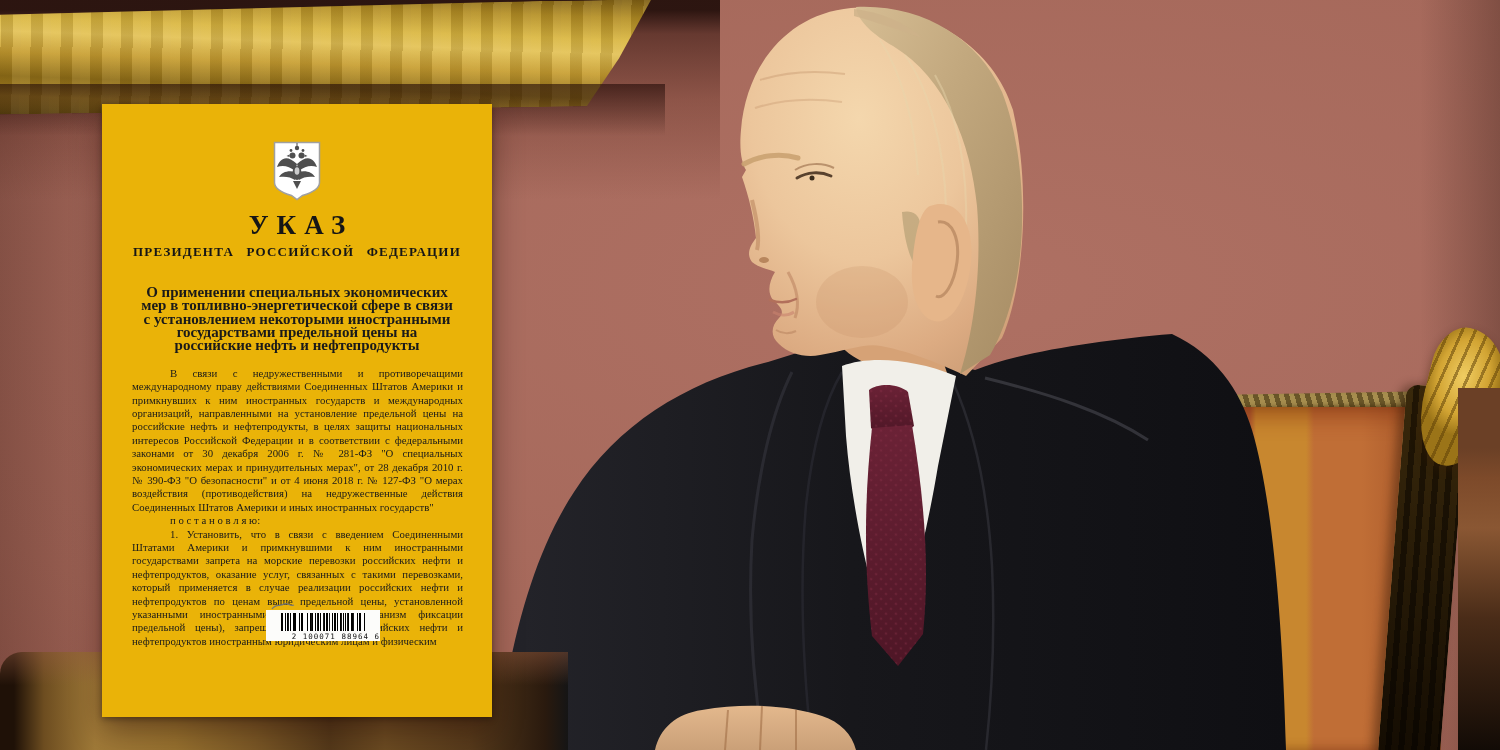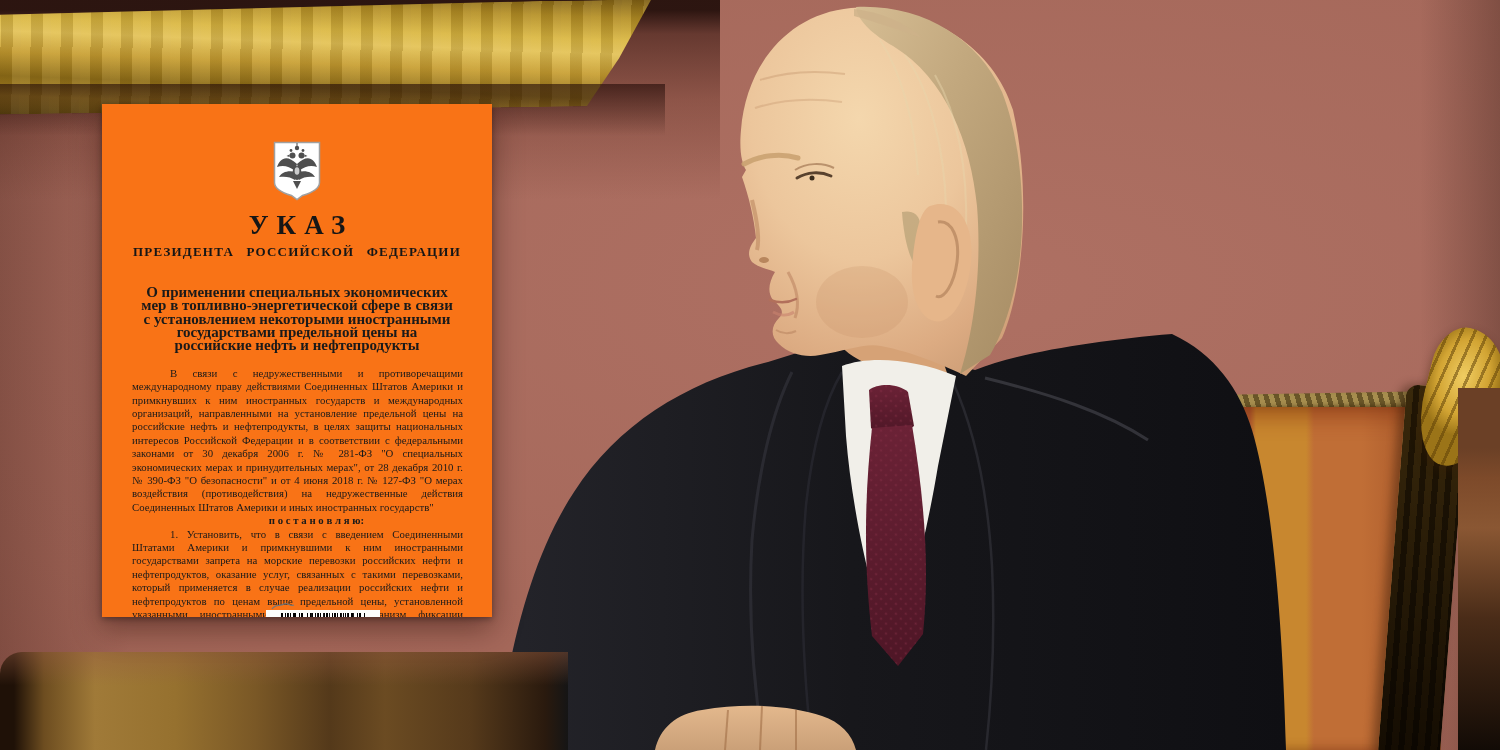--- a/index.html
+++ b/index.html
@@ -96,22 +96,22 @@
       linear-gradient(180deg, rgba(150,92,66,.45), rgba(150,92,66,0) 34%),
       linear-gradient(90deg,
         #1f1107 0 14px, #6d4d20 44px, #a07a38 95px, #96712f 175px,
         #7a5826 255px, #54391a 330px, #6b4b22 385px, #563a1b 470px,
         #2a1a0e 545px, #151515 100%);
   }
   
   .person-svg{position:absolute;left:0;top:0;width:1500px;height:750px;}
   
   .document{
-    position:absolute;left:102px;top:104px;width:390px;height:513px;
-    background:#f97316;overflow:hidden;
+    position:absolute;left:102px;top:104px;width:390px;height:613px;
+    background:#eab308;overflow:hidden;
     box-shadow:0 12px 28px rgba(40,10,5,.45), 0 2px 6px rgba(0,0,0,.35);
     color:#1a1a1a;
   }
   .emblem{display:block;margin:36px auto 0;width:52px;height:62px;}
   .doc-title{
     margin:9px 0 0;text-align:center;font-size:27px;font-weight:700;
     letter-spacing:8px;text-indent:8px;line-height:1.1;color:#161616;
   }
   .doc-subtitle{
     margin:3px 12px 0;text-align:center;font-size:13px;font-weight:700;
@@ -119,21 +119,21 @@
   }
   .decree-title{
     margin:26px auto 0;width:314px;text-align:center;
     font-size:15px;font-weight:700;line-height:13.4px;
   }
   .doc-body{
     margin:14px 29px 0 30px;font-size:10.8px;line-height:13.4px;
     text-align:justify;
   }
   .doc-body p{margin:0;text-indent:38px;}
-  .resolve-line{margin:0;text-indent:0;text-align:center;font-weight:bold;}
+  .resolve-line{margin:0;text-indent:0;text-align:left;}
   .sig-squiggle{position:absolute;left:168px;top:497px;width:26px;height:11px;}
   .barcode-wrap{
     position:absolute;left:164px;top:506px;width:114px;background:#fcfcfa;
     text-align:right;padding-top:3px;
   }
   .barcode-bars{
     margin:0 auto;width:82px;height:18px;
     background:
       repeating-linear-gradient(90deg,
         rgba(0,0,0,.9) 0 .8px, rgba(0,0,0,0) .8px 5.9px),

